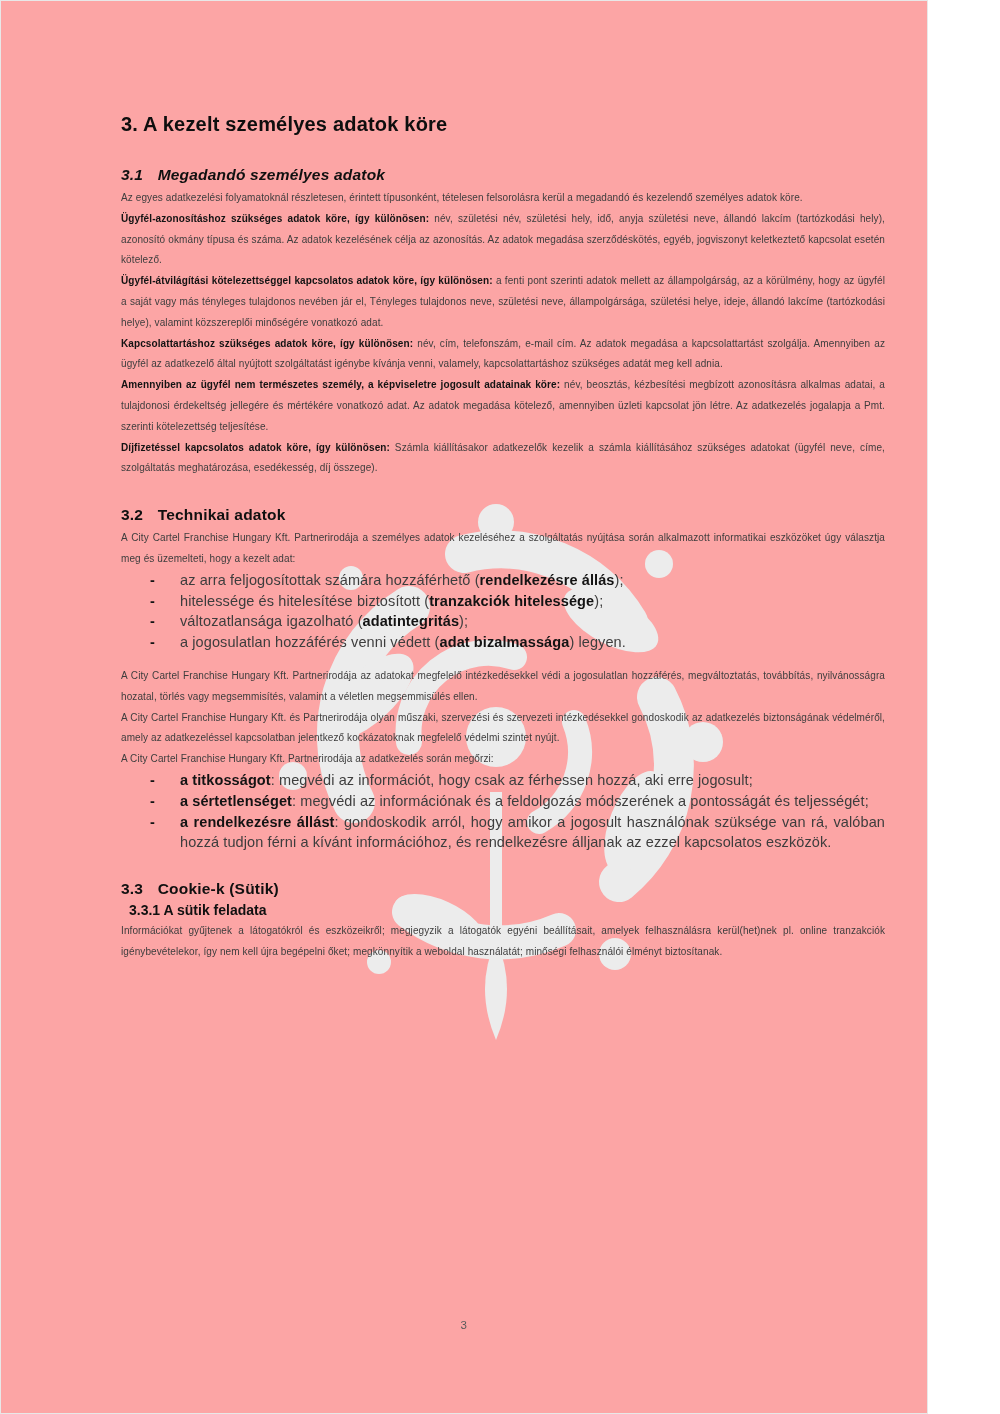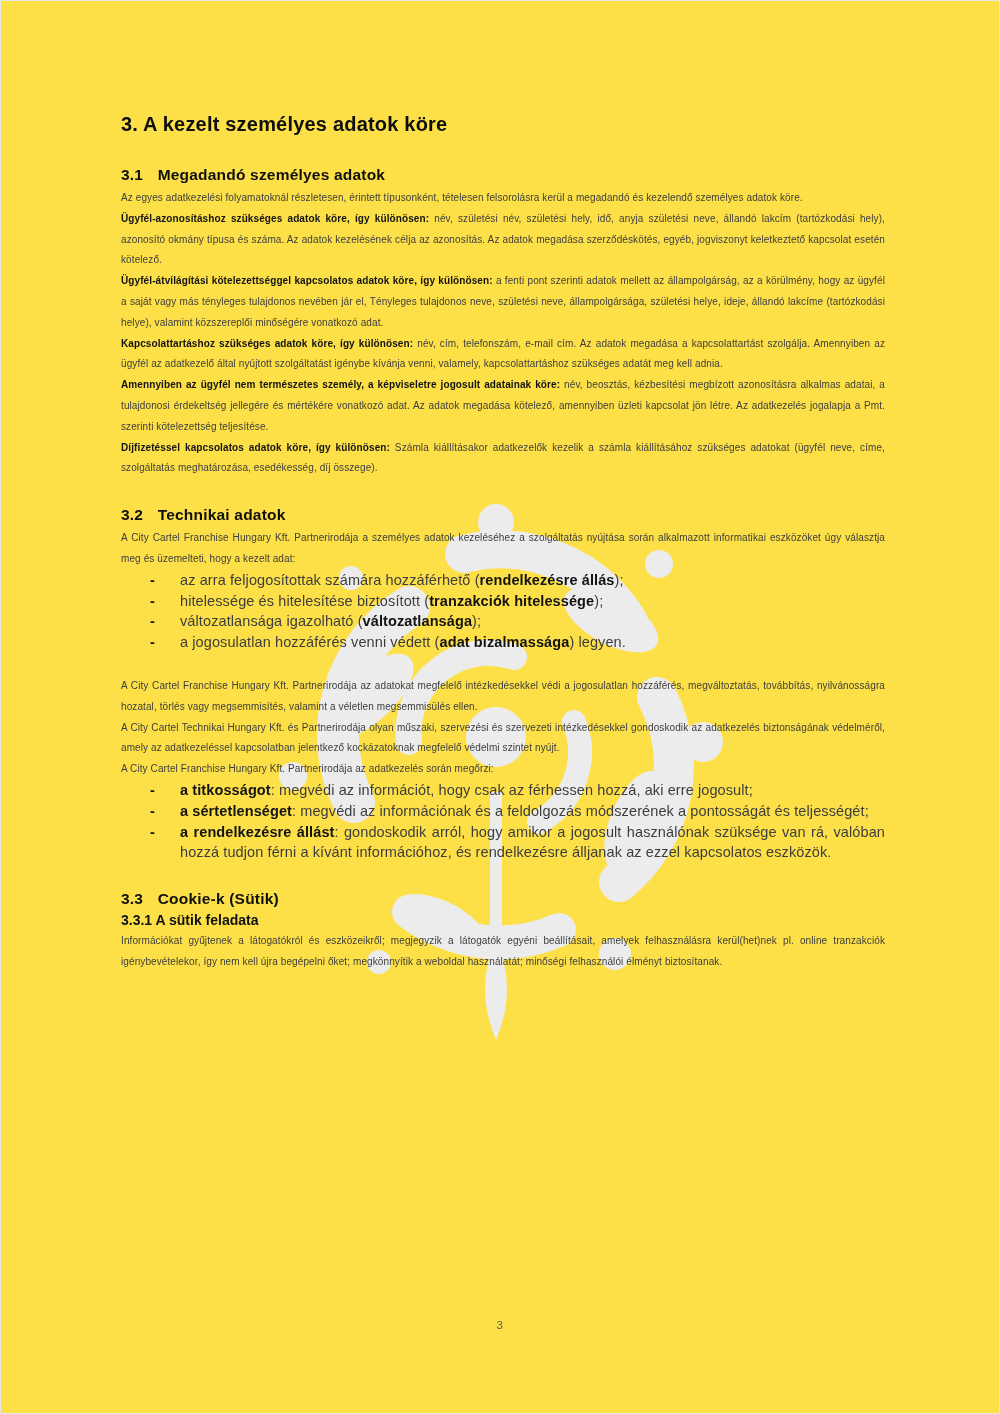--- a/index.html
+++ b/index.html
@@ -1,19 +1,19 @@
 <!DOCTYPE html>
 <html lang="hu"><head>
 <meta charset="utf-8">
 <style>
   html,body{margin:0;padding:0;background:#ffffff;}
   .page{
     position:relative;
-    width:1000px;height:1414px;
-    background:#fde047;
+    width:928px;height:1414px;
+    background:#fca5a5;
     box-sizing:border-box;
     border:1px solid #e8e8e8;
     font-family:"Liberation Sans","DejaVu Sans",sans-serif;
     overflow:hidden;
     padding-left:30px;
   }
   .watermark{
     position:absolute;
     left:258px;top:488px;
     width:474px;height:556px;
@@ -34,26 +34,26 @@
     margin:0 0 30px 0;
   }
   h2{
     font-size:15.5px;
     font-weight:700;
     color:#101010;
     letter-spacing:.2px;
     margin:27px 0 4px 0;
   }
   h2 .secnum{display:inline-block;margin-right:10px;}
-  h2.first{margin-top:16px;}
+  h2.first{margin-top:16px;font-style:italic;}
   h3{
     font-size:14px;
     font-weight:700;
     color:#101010;
-    margin:3px 0 3px 0;
+    margin:3px 0 3px 8px;
   }
   p.body{
     font-size:10px;
     line-height:20.8px;
     text-align:justify;
     margin:0;
     letter-spacing:.1px;
   }
   p.body strong, .dashlist strong{
     color:#131313;
@@ -165,30 +165,30 @@
       <li>
         <span class="dash">-</span>
         <span class="li-text"><span>az arra feljogosítottak számára hozzáférhető (</span><strong>rendelkezésre állás</strong><span>);</span></span>
       </li>
       <li>
         <span class="dash">-</span>
         <span class="li-text"><span>hitelessége és hitelesítése biztosított (</span><strong>tranzakciók hitelessége</strong><span>);</span></span>
       </li>
       <li>
         <span class="dash">-</span>
-        <span class="li-text"><span>változatlansága igazolható (</span><strong>változatlansága</strong><span>);</span></span>
+        <span class="li-text"><span>változatlansága igazolható (</span><strong>adatintegritás</strong><span>);</span></span>
       </li>
       <li>
         <span class="dash">-</span>
         <span class="li-text"><span>a jogosulatlan hozzáférés venni védett (</span><strong>adat bizalmassága</strong><span>) legyen.</span></span>
       </li>
     </ul>
 
-    <p class="body sp-before" style="margin-top:23px">A City Cartel Franchise Hungary Kft. Partnerirodája az adatokat megfelelő intézkedésekkel védi a jogosulatlan hozzáférés, megváltoztatás, továbbítás, nyilvánosságra hozatal, törlés vagy megsemmisítés, valamint a véletlen megsemmisülés ellen.</p>
-    <p class="body sp-before">A City Cartel Technikai Hungary Kft. és Partnerirodája olyan műszaki, szervezési és szervezeti intézkedésekkel gondoskodik az adatkezelés biztonságának védelméről, amely az adatkezeléssel kapcsolatban jelentkező kockázatoknak megfelelő védelmi szintet nyújt.</p>
+    <p class="body sp-before" style="margin-top:13px">A City Cartel Franchise Hungary Kft. Partnerirodája az adatokat megfelelő intézkedésekkel védi a jogosulatlan hozzáférés, megváltoztatás, továbbítás, nyilvánosságra hozatal, törlés vagy megsemmisítés, valamint a véletlen megsemmisülés ellen.</p>
+    <p class="body sp-before">A City Cartel Franchise Hungary Kft. és Partnerirodája olyan műszaki, szervezési és szervezeti intézkedésekkel gondoskodik az adatkezelés biztonságának védelméről, amely az adatkezeléssel kapcsolatban jelentkező kockázatoknak megfelelő védelmi szintet nyújt.</p>
     <p class="body sp-before">A City Cartel Franchise Hungary Kft. Partnerirodája az adatkezelés során megőrzi:</p>
 
     <ul class="dashlist">
       <li>
         <span class="dash">-</span>
         <span class="li-text"><strong>a titkosságot</strong><span>: megvédi az információt, hogy csak az férhessen hozzá, aki erre jogosult;</span></span>
       </li>
       <li>
         <span class="dash">-</span>
         <span class="li-text"><strong>a sértetlenséget</strong><span>: megvédi az információnak és a feldolgozás módszerének a pontosságát és teljességét;</span></span>

